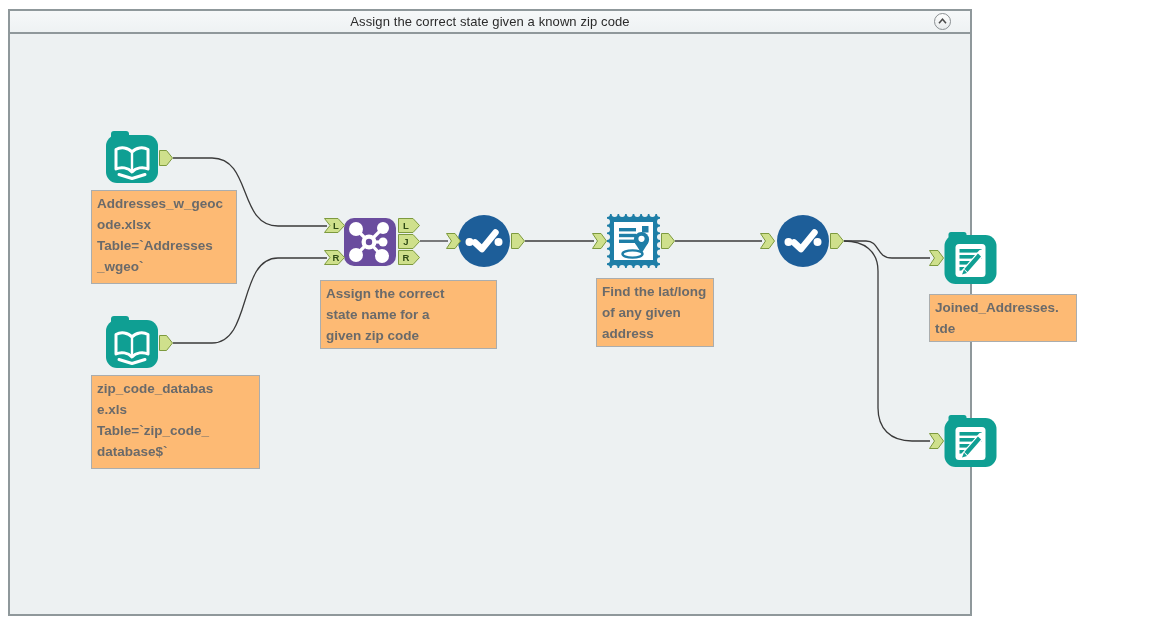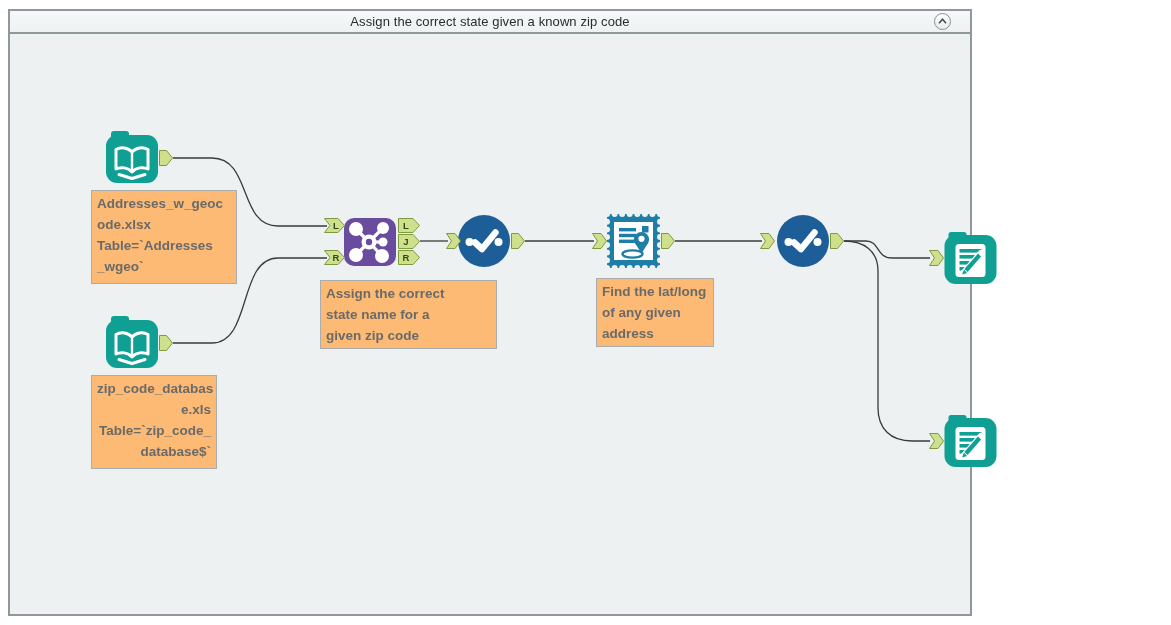--- a/index.html
+++ b/index.html
@@ -94,21 +94,21 @@
       <path d="M26 21 C22 16.5 15 15.5 10 18.5 L10 38 C15 35.5 22 36.5 26 41 C30 36.5 37 35.5 42 38 L42 18.5 C37 15.5 30 16.5 26 21 Z" fill="none" stroke="#ffffff" stroke-width="3" stroke-linejoin="round"></path>
       <path d="M26 22 L26 40" stroke="#ffffff" stroke-width="2.4"></path>
       <path d="M13 43.5 L26 47.5 L39 43.5" fill="none" stroke="#ffffff" stroke-width="3" stroke-linecap="round" stroke-linejoin="round"></path>
     </svg>
   </div>
   <div class="anchor" style="left:159px;top:335px;">
     <svg width="14" height="16" viewBox="0 0 14 16">
         <polygon points="0.5,0.5 7.5,0.5 13.5,8 7.5,15.5 0.5,15.5" fill="#cfe08c" stroke="#7d9a3e"></polygon>
       </svg>
   </div>
-  <div class="annotation" style="left:91px;top:375px;width:126px;min-height:94px;text-align:right;">zip_code_databas
+  <div class="annotation" style="left:91px;top:375px;width:169px;min-height:94px;">zip_code_databas
 e.xls
 Table=`zip_code_
 database$`</div>
 
   <div class="tool" style="left:344px;top:218px;">
     <svg width="52" height="48" viewBox="0 0 52 48">
       <rect width="52" height="48" rx="10" fill="#6a4c9e"></rect>
       <g stroke="#ffffff" stroke-width="3.2">
         <path d="M25 24 L12 11"></path>
           <path d="M25 24 L39 10"></path>
@@ -271,20 +271,22 @@
       <path d="M19.5 41 L36.5 21.5" stroke="#ffffff" stroke-width="7" stroke-linecap="round"></path>
       <path d="M21.5 38.5 L35 23" stroke="#0f9f93" stroke-width="4.2"></path>
       <path d="M17.5 42.5 L22.5 41 L19.5 37.5 Z" fill="#0f9f93"></path>
     </svg>
   </div>
   <div class="anchor" style="left:929px;top:250px;">
     <svg width="15" height="16" viewBox="0 0 15 16">
         <polygon points="0.5,0.5 9,0.5 14.5,8 9,15.5 0.5,15.5 5.5,8" fill="#cfe08c" stroke="#7d9a3e"></polygon>
       </svg>
   </div>
+  <div class="annotation" style="left:929px;top:294px;width:148px;min-height:46px;">Joined_Addresses.
+tde</div>
 
   <div class="tool" style="left:944px;top:415px;">
     <svg width="53" height="52" viewBox="0 0 52 52">
       <rect x="4" y="0" width="18" height="13" rx="2.5" fill="#0f9f93"></rect>
       <rect x="0" y="3" width="52" height="49" rx="11" fill="#0f9f93"></rect>
       <rect x="11" y="12" width="30" height="33" rx="3.5" fill="#ffffff"></rect>
       <g fill="#0f9f93">
         <rect x="15" y="17" width="22" height="3.6"></rect>
         <rect x="15" y="23" width="22" height="3.6"></rect>
         <rect x="15" y="29" width="14" height="3.6"></rect>

